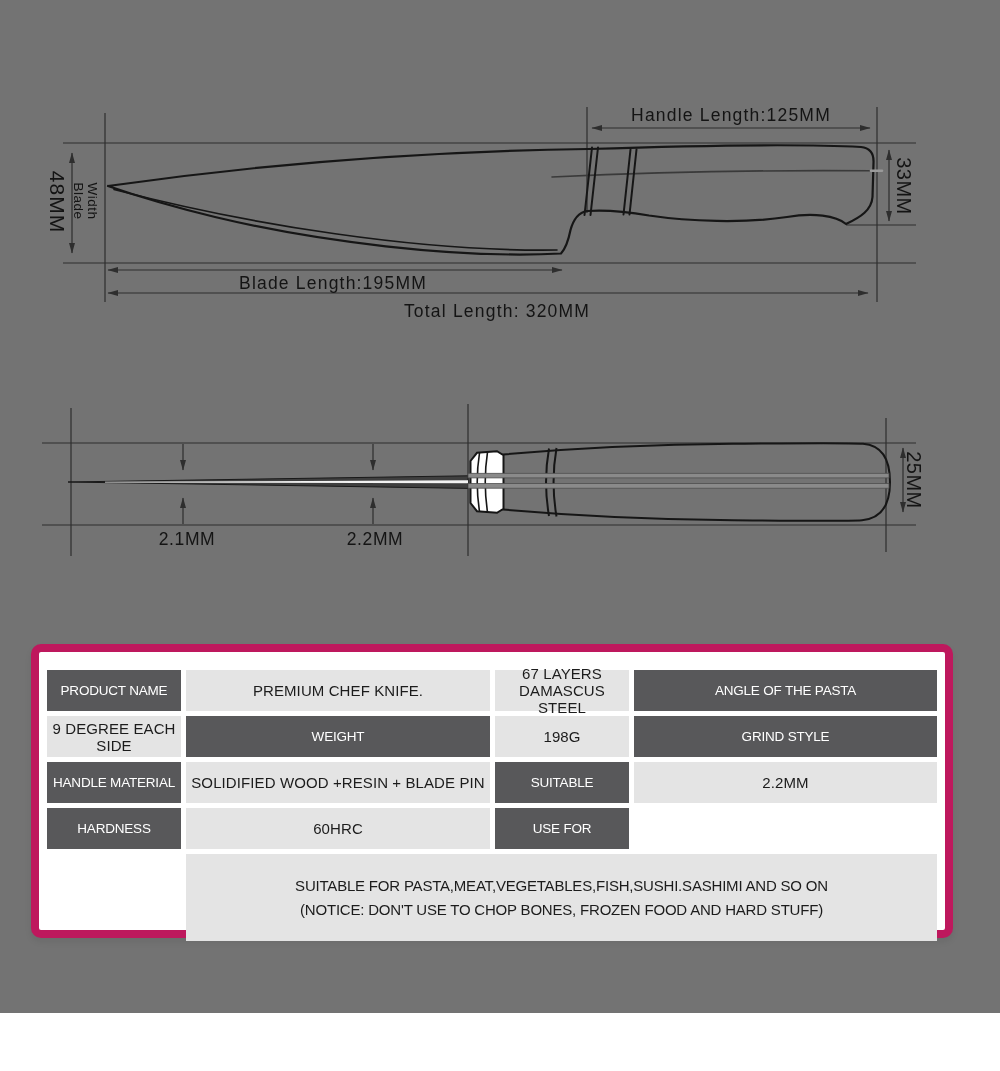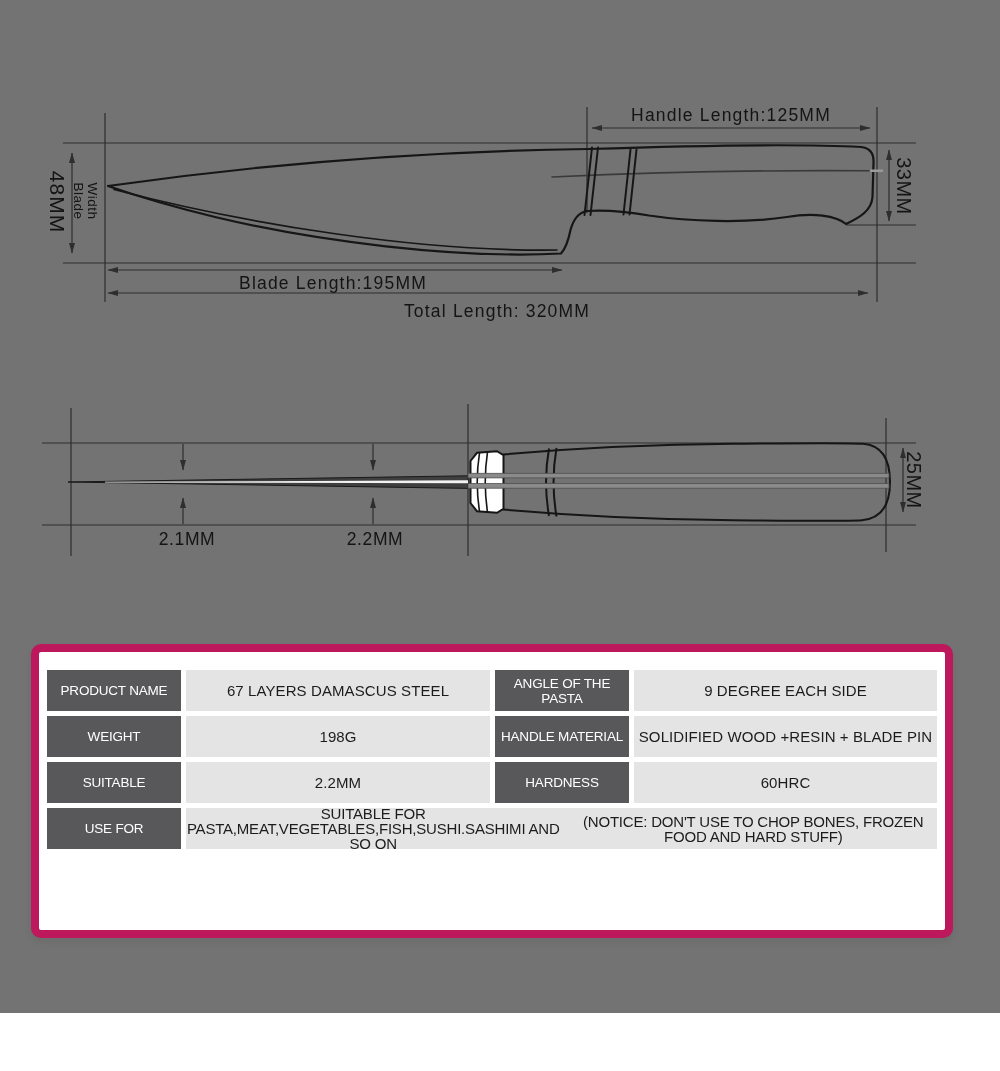--- a/index.html
+++ b/index.html
@@ -29,21 +29,21 @@
   .cell{
     display:flex;align-items:center;justify-content:center;text-align:center;
     box-sizing:border-box;
   }
   .cell.lbl{
     background:#58585a;color:#fff;font-size:13.5px;letter-spacing:-0.2px;
   }
   .cell.val{
     background:#e4e4e4;color:#1c1c1c;font-size:15px;letter-spacing:0.1px;
   }
-  .cell.val.wide{grid-column:2 / 5;flex-direction:row;justify-content:center;gap:9px;}
+  .cell.val.wide{grid-column:2 / 5;flex-direction:column;justify-content:center;gap:9px;}
   .cell.val.wide div{line-height:15px;font-size:15px;letter-spacing:-0.2px;}
   .footer-bar{position:absolute;left:0;top:1060px;width:1000px;height:11px;background:#242424;}
 </style>
 </head>
 <body>
 
 <div id="canvas">
 
   <svg width="1000" height="620" viewBox="0 0 1000 620">
     <defs>
@@ -141,27 +141,29 @@
     <text class="rot-med" transform="rotate(90 897 186)" x="897" y="186" text-anchor="middle">33MM</text>
     <text class="rot-med" transform="rotate(90 907 480)" x="907" y="480" text-anchor="middle">25MM</text>
     <text class="dim-label-sm" x="187" y="545" text-anchor="middle">2.1MM</text>
     <text class="dim-label-sm" x="375" y="545" text-anchor="middle">2.2MM</text>
   </svg>
 
   
   <div class="table-wrap">
     <div class="spec-grid">
       <div class="cell lbl">PRODUCT NAME</div>
+      <div class="cell val">PREMIUM CHEF KNIFE.</div>
       <div class="cell val">67 LAYERS DAMASCUS STEEL</div>
 
       <div class="cell lbl">ANGLE OF THE PASTA</div>
       <div class="cell val">9 DEGREE EACH SIDE</div>
       <div class="cell lbl">WEIGHT</div>
       <div class="cell val">198G</div>
 
+      <div class="cell lbl">GRIND STYLE</div>
       <div class="cell lbl">HANDLE MATERIAL</div>
       <div class="cell val">SOLIDIFIED WOOD +RESIN + BLADE PIN</div>
 
       <div class="cell lbl">SUITABLE</div>
       <div class="cell val">2.2MM</div>
       <div class="cell lbl">HARDNESS</div>
       <div class="cell val">60HRC</div>
 
       <div class="cell lbl">USE FOR</div>
       <div class="cell val wide">

